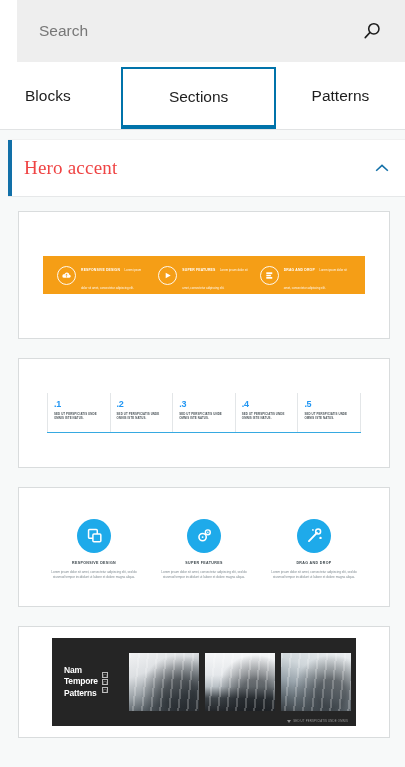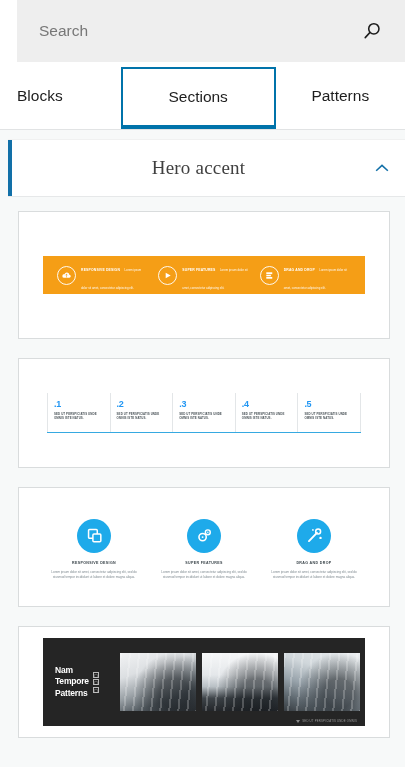--- a/index.html
+++ b/index.html
@@ -73,21 +73,21 @@
     align-items: center;
     justify-content: center;
     font-size: 15.5px;
     color: #1d1d1d;
     cursor: pointer;
     background: transparent;
     border: 0;
     font-family: "Liberation Sans", sans-serif;
     position: relative;
   }
-  .tab-blocks   { width: 134px; justify-content: flex-start; padding-left: 17px; }
+  .tab-blocks   { width: 134px; justify-content: flex-start; padding-left: 25px; }
   .tab-sections { width: 174px; }
   .tab-patterns { width: 146px; }
 
   .tab-sections {
     border: 2px solid #0073aa;
     background: #ffffff;
     margin-top: 5px;
     z-index: 3;
     border-bottom: 4px solid #0073aa;
   }
@@ -116,24 +116,23 @@
   .accordion::before {
     content: "";
     position: absolute;
     left: 0; top: 0; bottom: 0;
     width: 4px;
     background: #1270a8;
   }
   .accordion-title {
     font-family: "Liberation Serif", serif;
     font-size: 19px;
-    color: #404040;
+    color: #ef4444;
     flex: 1 1 auto;
     letter-spacing: 0.2px;
-    text-align: center;
   }
   .chevron { width: 18px; height: 18px; flex: 0 0 auto; }
 
   
   .card-list {
     padding: 14px 15px 0 18px;
   }
   .card {
     background: #ffffff;
     border: 1px solid #d9dcdd;
@@ -221,21 +220,21 @@
     font-size: 3.6px; font-weight: bold; color: #3a444a;
     letter-spacing: .35px; line-height: 6px;
   }
   .i-sub {
     font-size: 3.1px; color: #7f8a90;
     line-height: 5px; margin-top: 4px;
   }
 
   
   .p-hero {
-    margin: 0 24px;
+    margin: 0 33px;
     width: 100%;
     height: 88px;
     background: #252525;
     display: flex;
     padding: 5px;
     position: relative;
   }
   .h-left {
     width: 72px; flex: 0 0 auto;
     display: flex; align-items: center;

